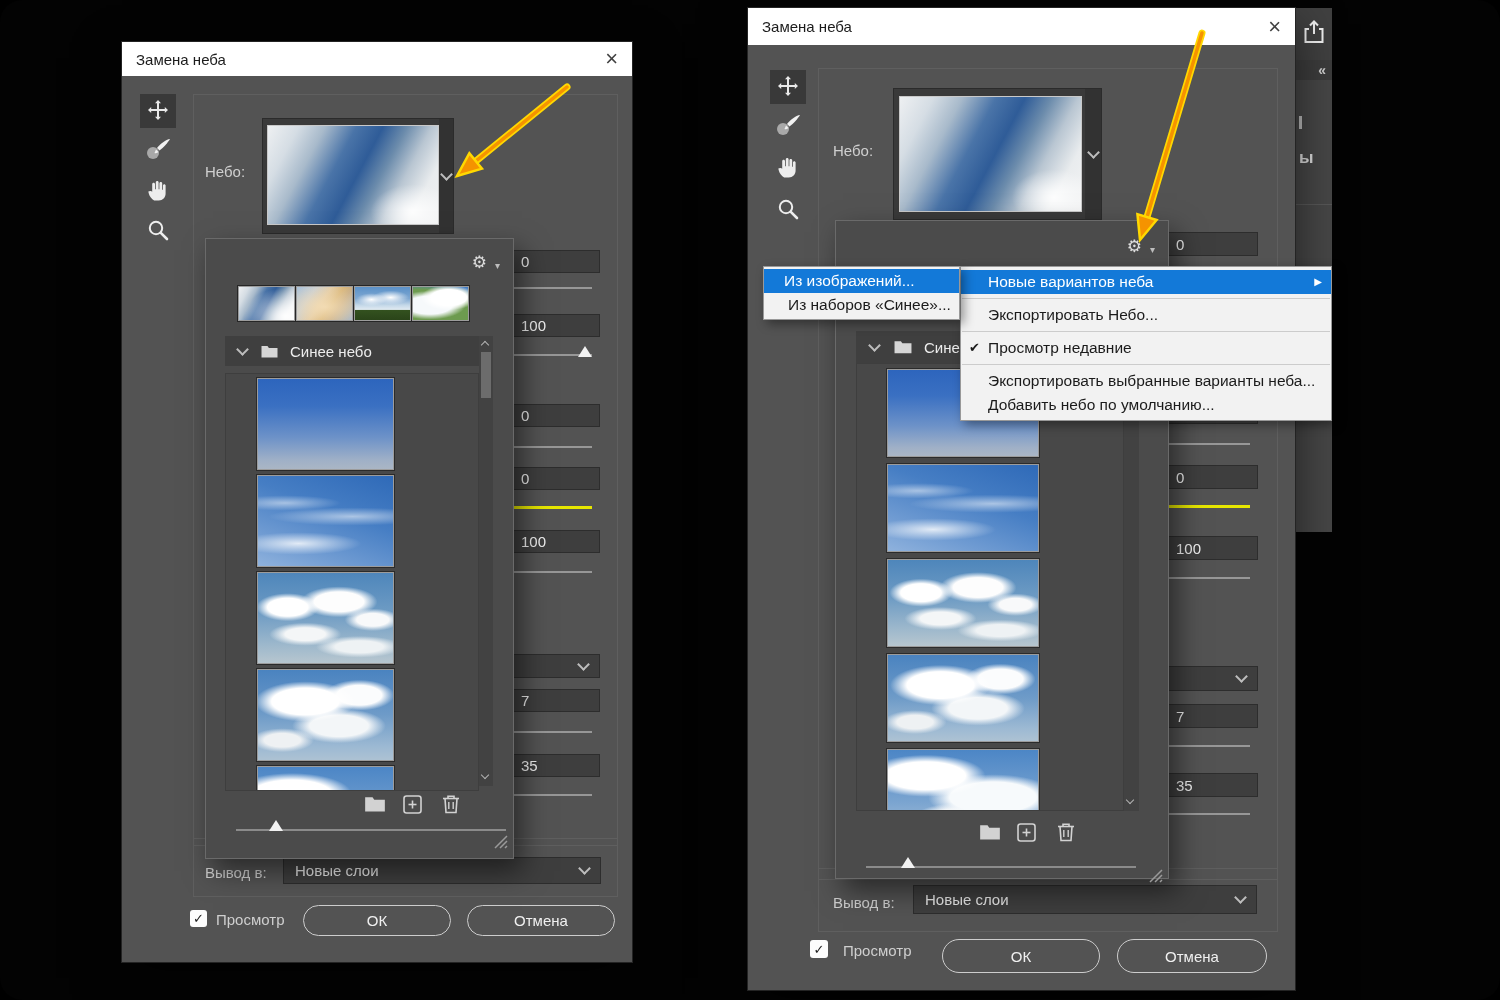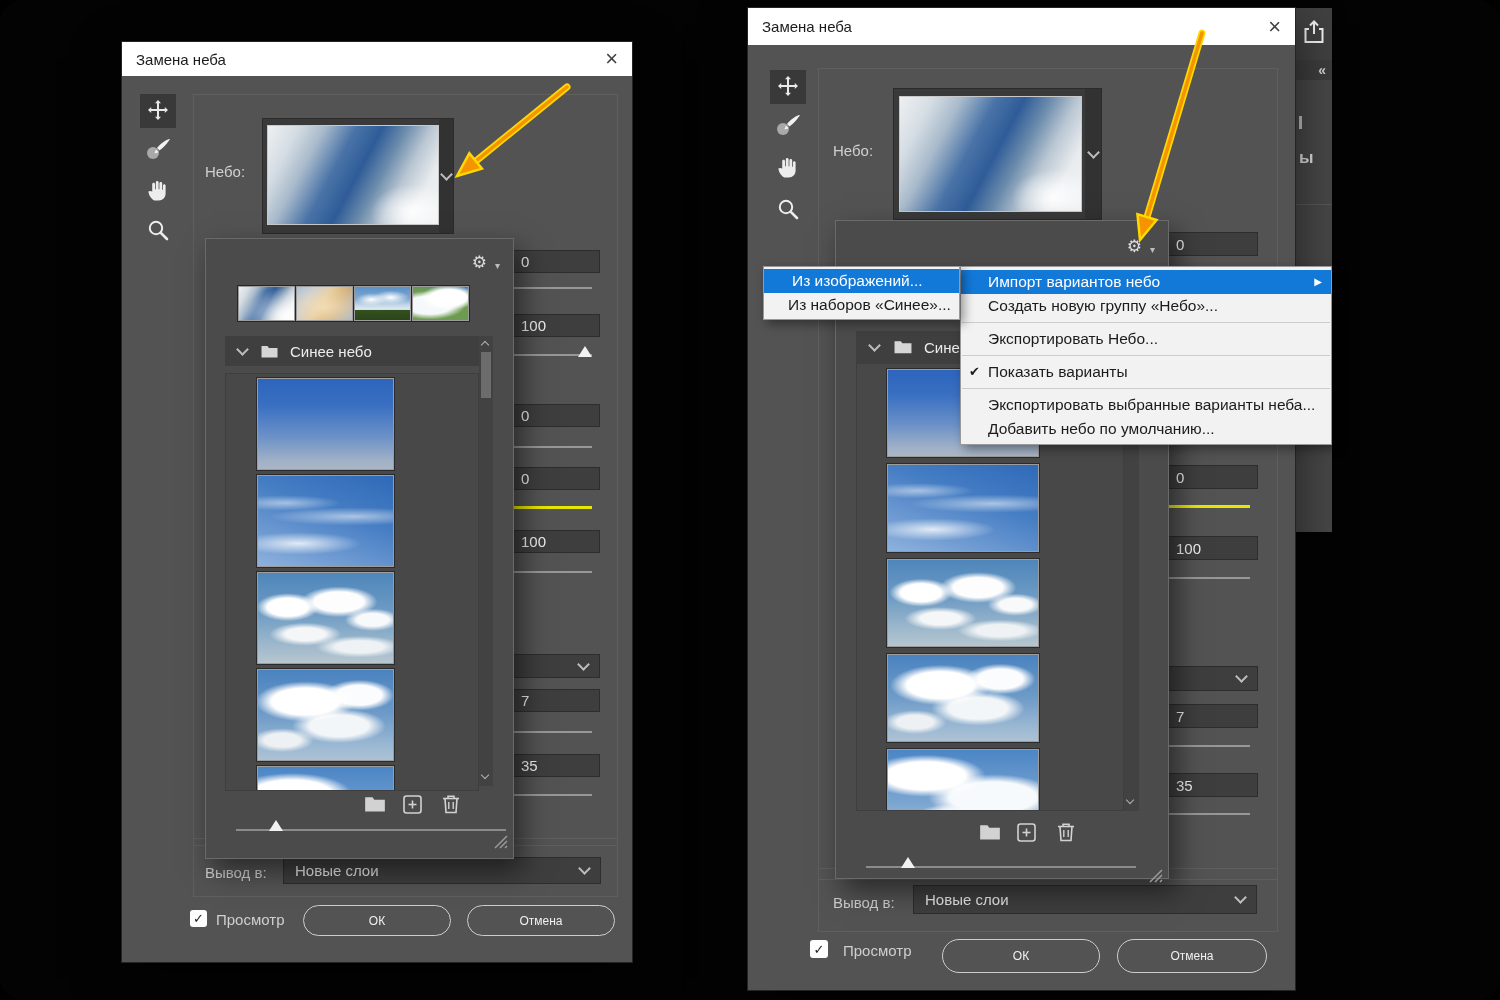--- a/index.html
+++ b/index.html
@@ -17,21 +17,21 @@
   .preview{position:absolute;background:#3a3a3a;border:1px solid #2b2b2b;}
   .preview .img{position:absolute;border:1px solid #c9c9c9;}
   .pstrip{position:absolute;top:0;right:0;bottom:0;width:14px;background:#323232;display:flex;align-items:center;justify-content:center;}
   .chev{display:inline-block;width:7px;height:7px;border-right:2px solid #bdbdbd;border-bottom:2px solid #bdbdbd;transform:rotate(45deg);margin-top:-4px;}
   .field{position:absolute;background:#3e3e3e;border:1px solid #2d2d2d;color:#f0f0f0;padding-left:7px;display:flex;align-items:center;box-sizing:border-box;font-size:15px;}
   .slider{position:absolute;height:2px;background:#979797;}
   .slider.yellow{height:3px;background:#e6e600;}
   .sl-thumb{position:absolute;width:0;height:0;border-left:7px solid transparent;border-right:7px solid transparent;border-bottom:11px solid #f2f2f2;}
   .combo{position:absolute;background:#3e3e3e;border:1px solid #2d2d2d;display:flex;align-items:center;justify-content:space-between;padding:0 11px;color:#e8e8e8;box-sizing:border-box;}
   .groupbox{position:absolute;border:1px solid #5f5f5f;}
-  .btn{position:absolute;border:1.5px solid #cdcdcd;border-radius:17px;display:flex;align-items:center;justify-content:center;color:#f0f0f0;font-size:12px;box-sizing:border-box;}
+  .btn{position:absolute;border:1.5px solid #cdcdcd;border-radius:17px;display:flex;align-items:center;justify-content:center;color:#f0f0f0;font-size:15px;box-sizing:border-box;}
   .checkbox{position:absolute;background:#fdfdfd;border-radius:3px;display:flex;align-items:center;justify-content:center;color:#1d1d1d;font-weight:bold;font-size:13px;}
   .popup{position:absolute;background:#4b4b4b;border:1px solid #6a6a6a;box-shadow:8px 12px 26px rgba(0,0,0,.5);z-index:5;}
   .gear{position:absolute;color:#dcdcdc;font-size:17px;line-height:1;}
   .gcaret{position:absolute;color:#bdbdbd;font-size:10px;line-height:1;}
   .thumb{position:absolute;border:1px solid #9c9c9c;box-shadow:0 0 0 1px #262626;}
   .ghead{position:absolute;background:#3f3f3f;display:flex;align-items:center;color:#ececec;}
   .list{position:absolute;background:#484848;border:1px solid #3e3e3e;overflow:hidden;box-sizing:border-box;}
   .lthumb{border:1px solid #9c9c9c;box-shadow:0 0 0 1px #2b2b2b;}
   .sbar{position:absolute;background:#424242;}
   .sthumb{position:absolute;left:2px;right:2px;background:#6c6c6c;}
@@ -363,38 +363,37 @@
       <div class="slider" style="left:30px;top:645px;width:270px;background:#8b8b8b;"></div>
       <span class="sl-thumb" style="left:65px;top:636px;"></span>
       <span style="position:absolute;left:313px;top:648px;"><svg width="14" height="14">
             <path d="M13 1 1 13M13 6 6 13M13 11 11 13" stroke="#9a9a9a" stroke-width="1.5"></path>
           </svg></span>
     </div>
   </section>
 
   <div class="menu" style="left:960px;top:266px;width:370px;">
     <div class="mi hl">
-      <span>Импорт вариантов небо</span>
+      <span>Новые вариантов неба</span>
       <span class="marrow">▶</span>
     </div>
-    <div class="mi">Создать новую группу «Небо»...</div>
     <div class="msep"></div>
     <div class="mi">Экспортировать Небо...</div>
     <div class="msep"></div>
     <div class="mi">
       <span class="mcheck">✔</span>
-      <span>Показать варианты</span>
+      <span>Просмотр недавние</span>
     </div>
     <div class="msep"></div>
     <div class="mi">Экспортировать выбранные варианты неба...</div>
     <div class="mi">Добавить небо по умолчанию...</div>
   </div>
 
   <div class="menu" style="left:763px;top:266px;width:195px;padding:2px 0;">
-    <div class="mi hl" style="padding-left:28px;">Из изображений...</div>
+    <div class="mi hl" style="padding-left:20px;">Из изображений...</div>
     <div class="mi" style="padding-left:24px;">Из наборов «Синее»...</div>
   </div>
 
   <svg style="position:absolute;left:0;top:0;z-index:80;pointer-events:none;" width="1500" height="1000">
     <g>
       <line x1="567" y1="87" x2="476" y2="161" stroke="#ffd800" stroke-width="7" stroke-linecap="round"></line>
       <line x1="567" y1="87" x2="476" y2="161" stroke="#f59300" stroke-width="3.5" stroke-linecap="round"></line>
       <g transform="translate(457,176) rotate(141)">
         <polygon points="0,0 -24,-10 -24,10" fill="#f59300" stroke="#ffd800" stroke-width="2.5"></polygon>
       </g>

